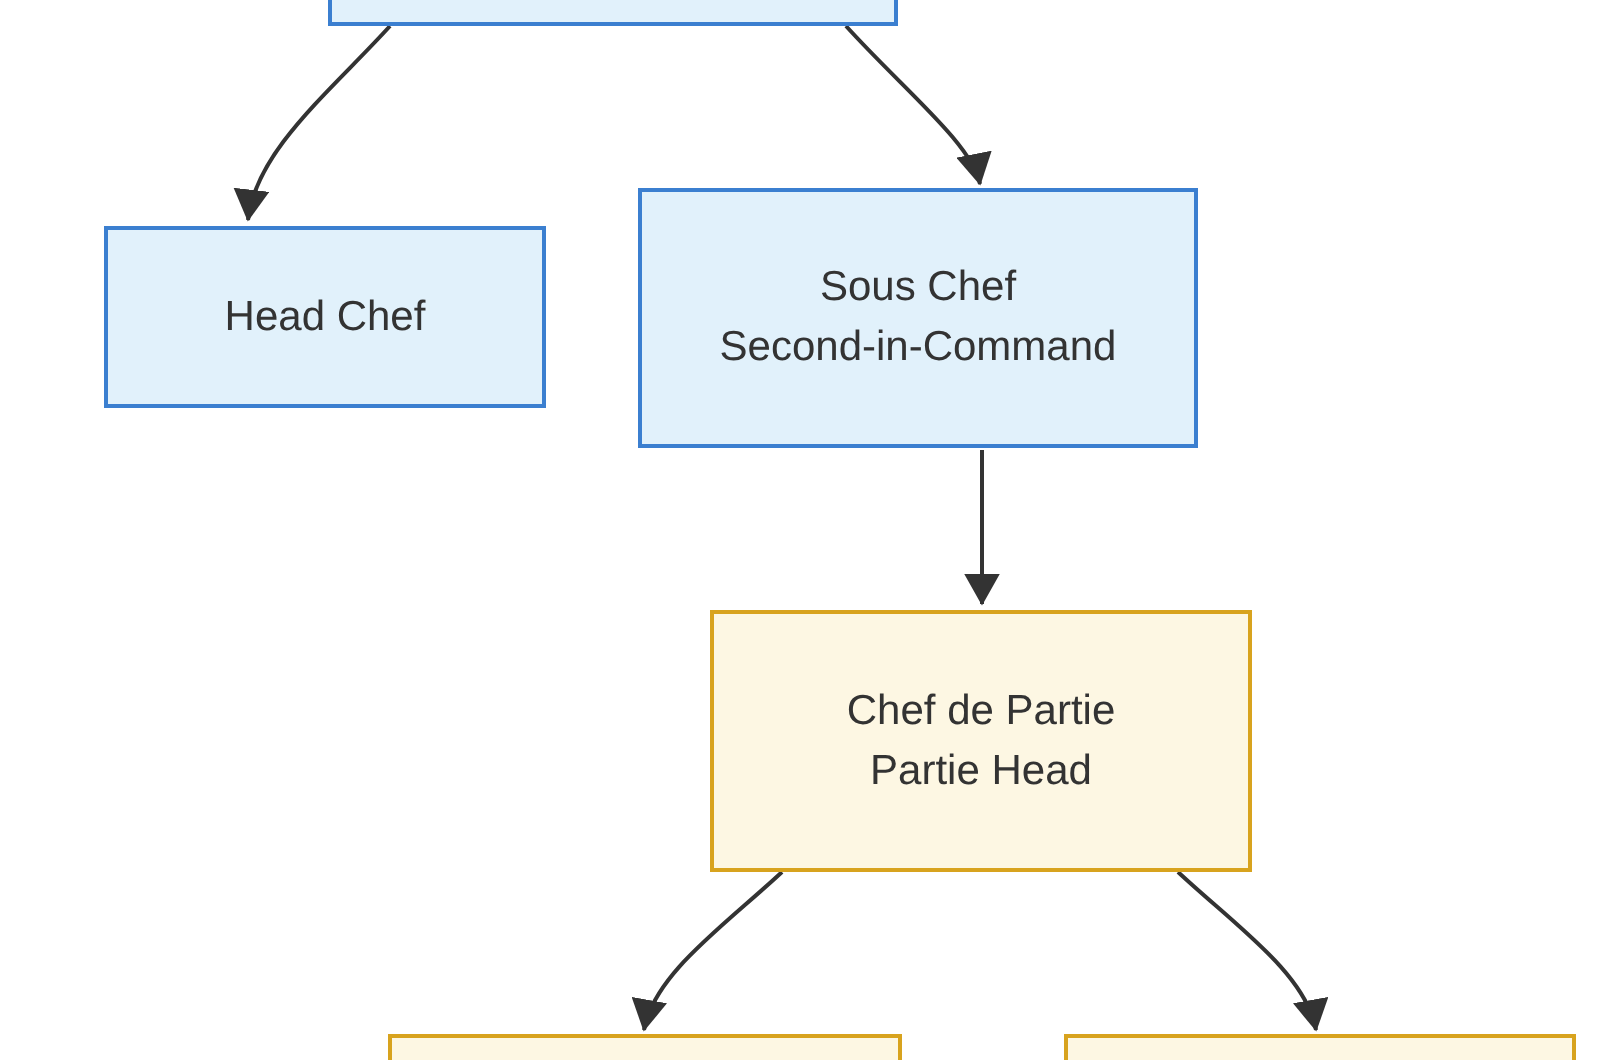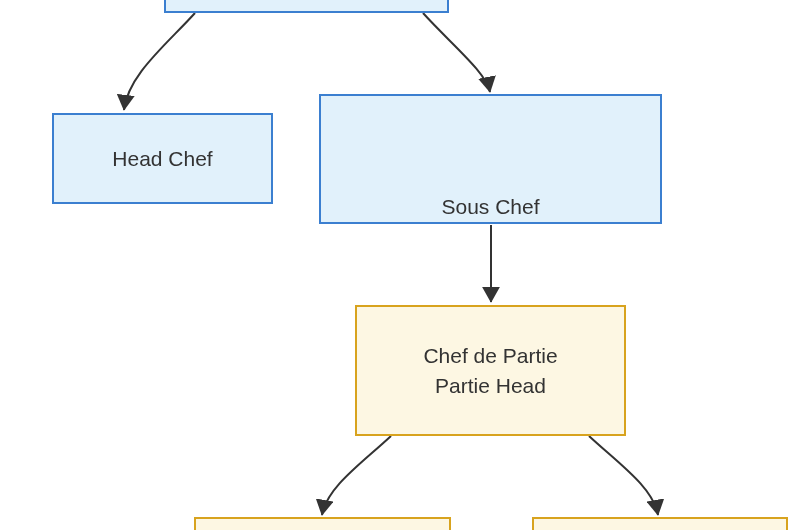--- a/index.html
+++ b/index.html
@@ -38,21 +38,21 @@
   .node.blue {
     background: var(--node-blue-fill, #E1F1FB);
     border-color: var(--node-blue-border, #3B7FD0);
   }
   .node.yellow {
     background: var(--node-yellow-fill, #FDF7E3);
     border-color: var(--node-yellow-border, #D8A31E);
   }
   .n-top           { left: 164px; top: -79px; width: 285px; height: 92px; }
   .n-head-chef     { left: 12px;  top: 113px; width: 221px; height: 91px; margin-left: 40px; }
-  .n-sous-chef     { left: 319px; top: 94px;  width: 343px; height: 130px; justify-content: flex-end; }
+  .n-sous-chef     { left: 319px; top: 94px;  width: 280px; height: 130px; }
   .n-chef-de-partie{ left: 355px; top: 305px; width: 271px; height: 131px; text-align: right; }
   .n-bottom-left   { left: 194px; top: 517px; width: 257px; height: 92px; }
   .n-bottom-right  { left: 532px; top: 517px; width: 256px; height: 92px; }
 </style>
 </head>
 <body>
 
 <div class="canvas">
 
   <svg class="edges" width="800" height="530" viewBox="0 0 800 530" xmlns="http://www.w3.org/2000/svg">
@@ -69,20 +69,21 @@
   </svg>
 
   <div class="node blue n-top"></div>
 
   <div class="node blue n-head-chef">
     <span class="line">Head Chef</span>
   </div>
 
   <div class="node blue n-sous-chef">
     <span class="line">Sous Chef</span>
+    <span class="line">Second-in-Command</span>
   </div>
 
   <div class="node yellow n-chef-de-partie">
     <span class="line">Chef de Partie</span>
     <span class="line">Partie Head</span>
   </div>
 
   <div class="node yellow n-bottom-left"></div>
 
   <div class="node yellow n-bottom-right"></div>

